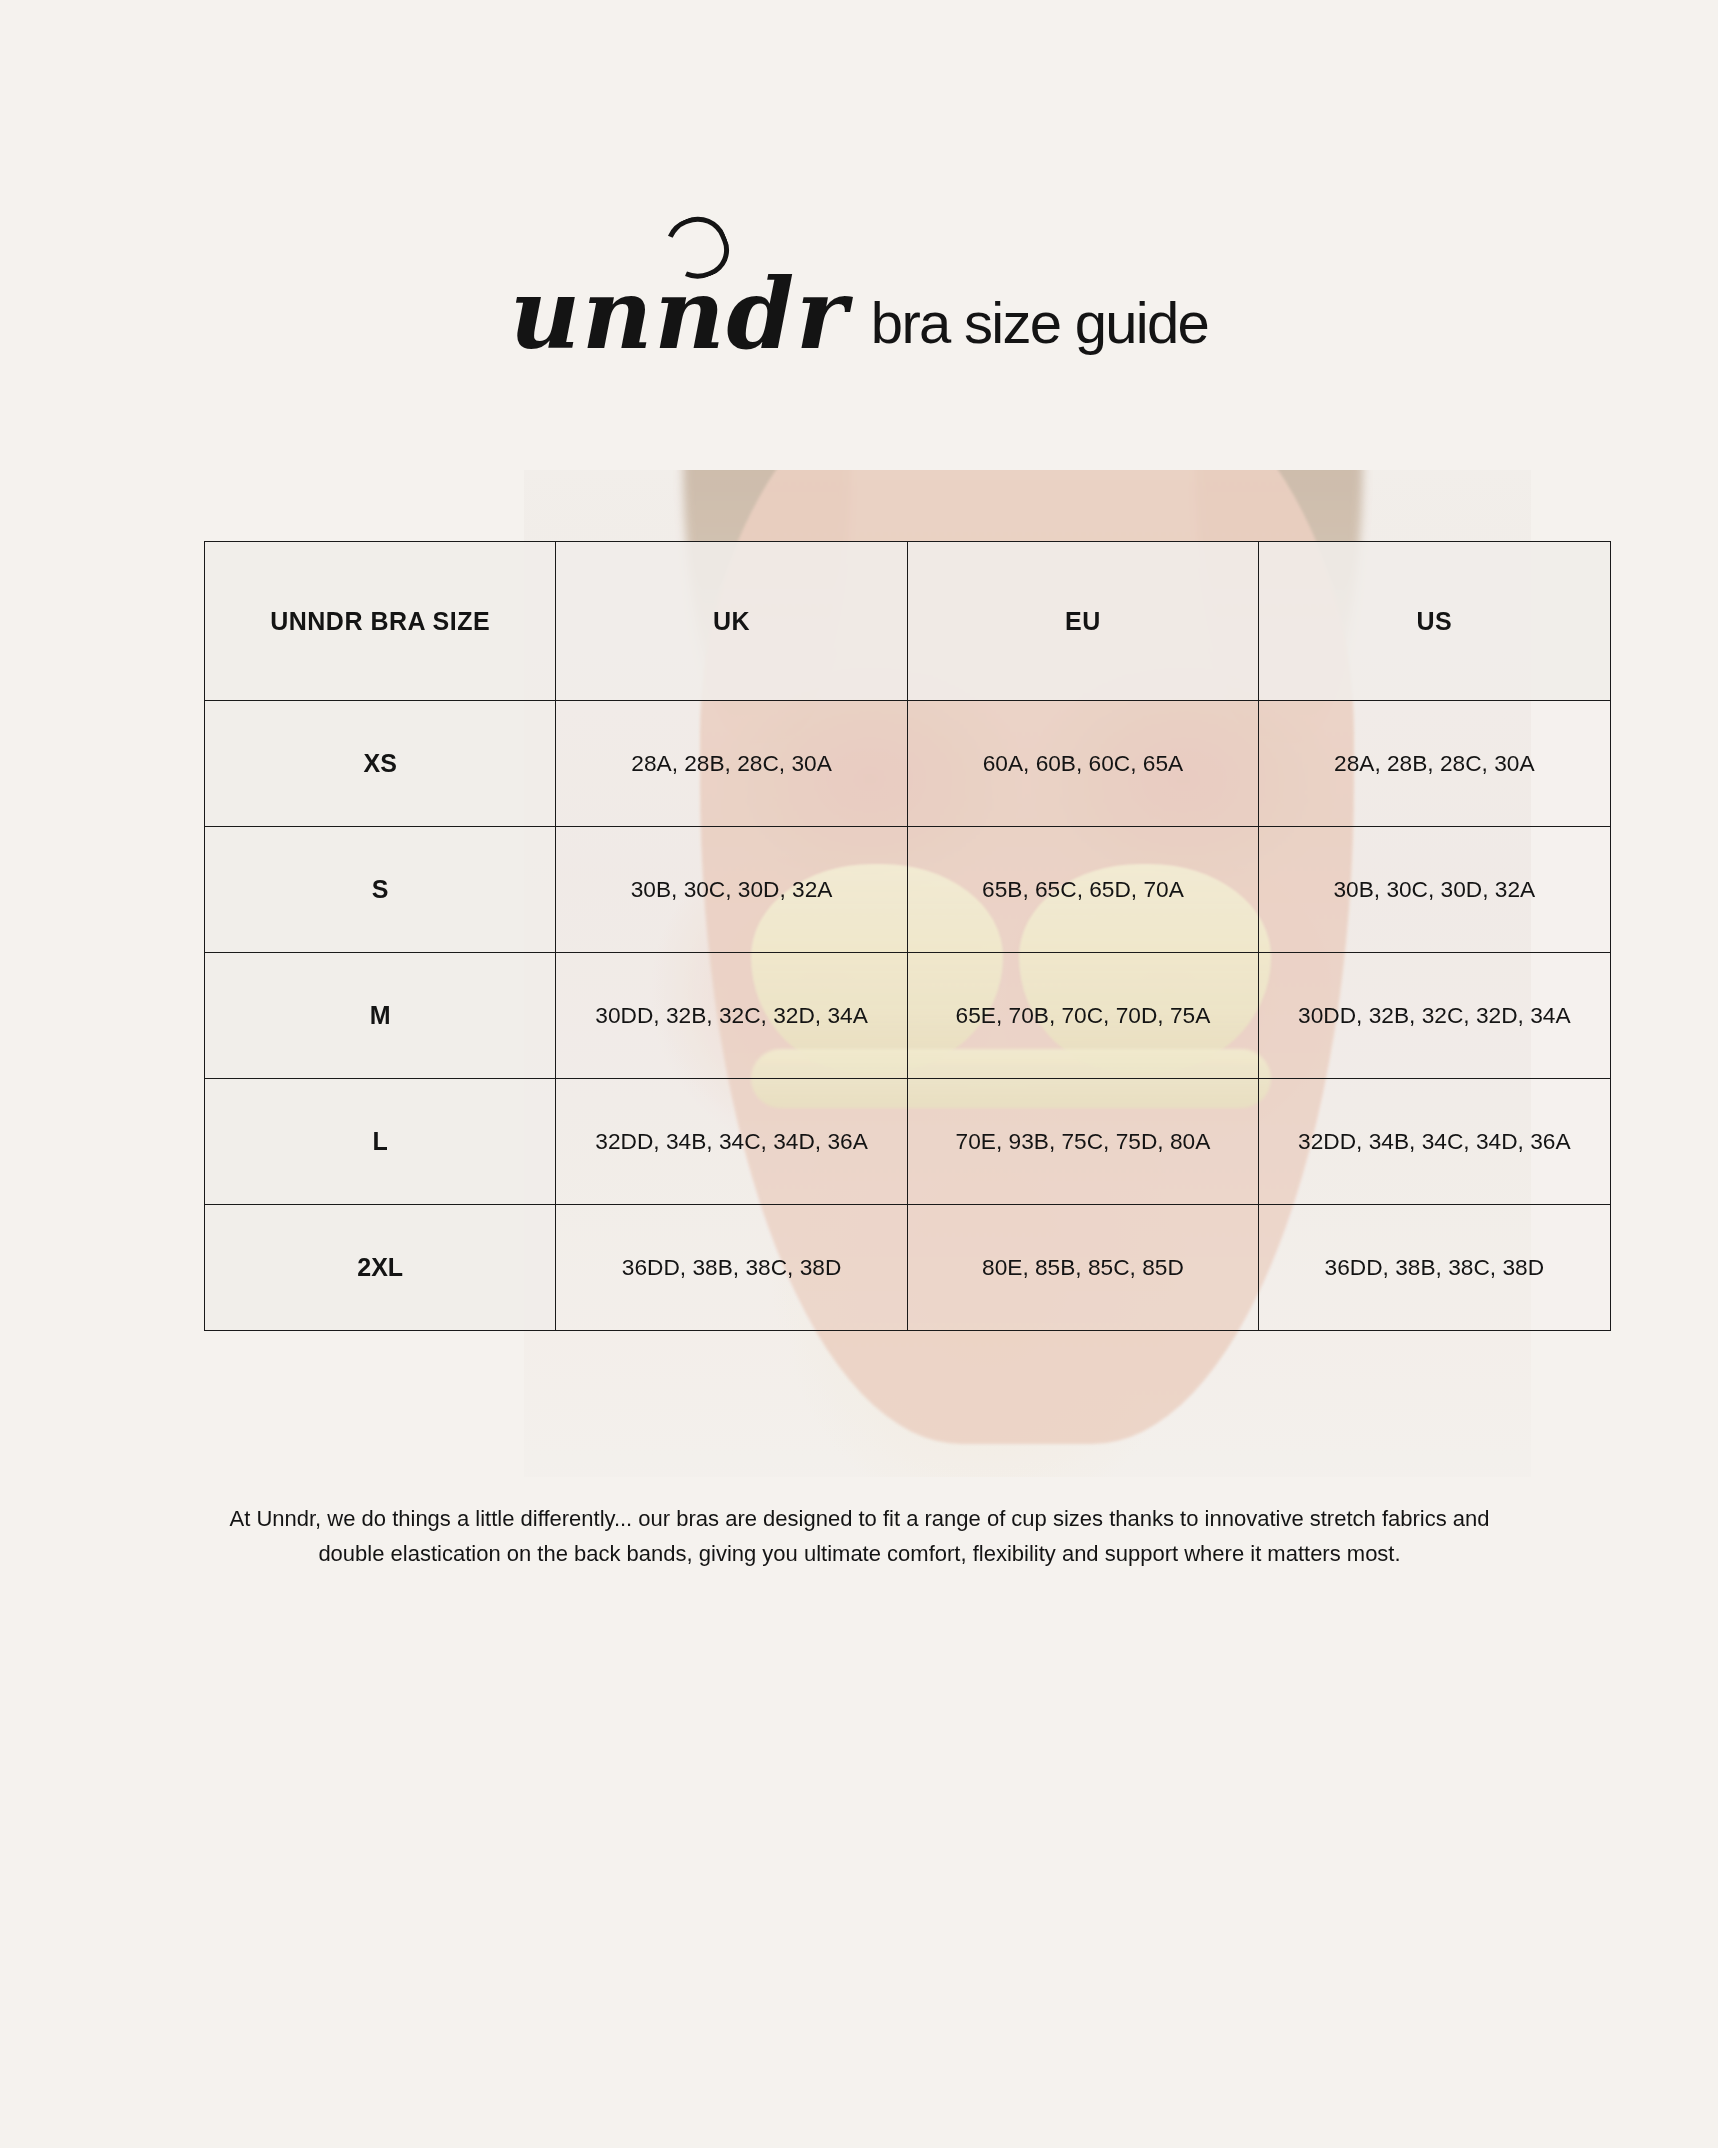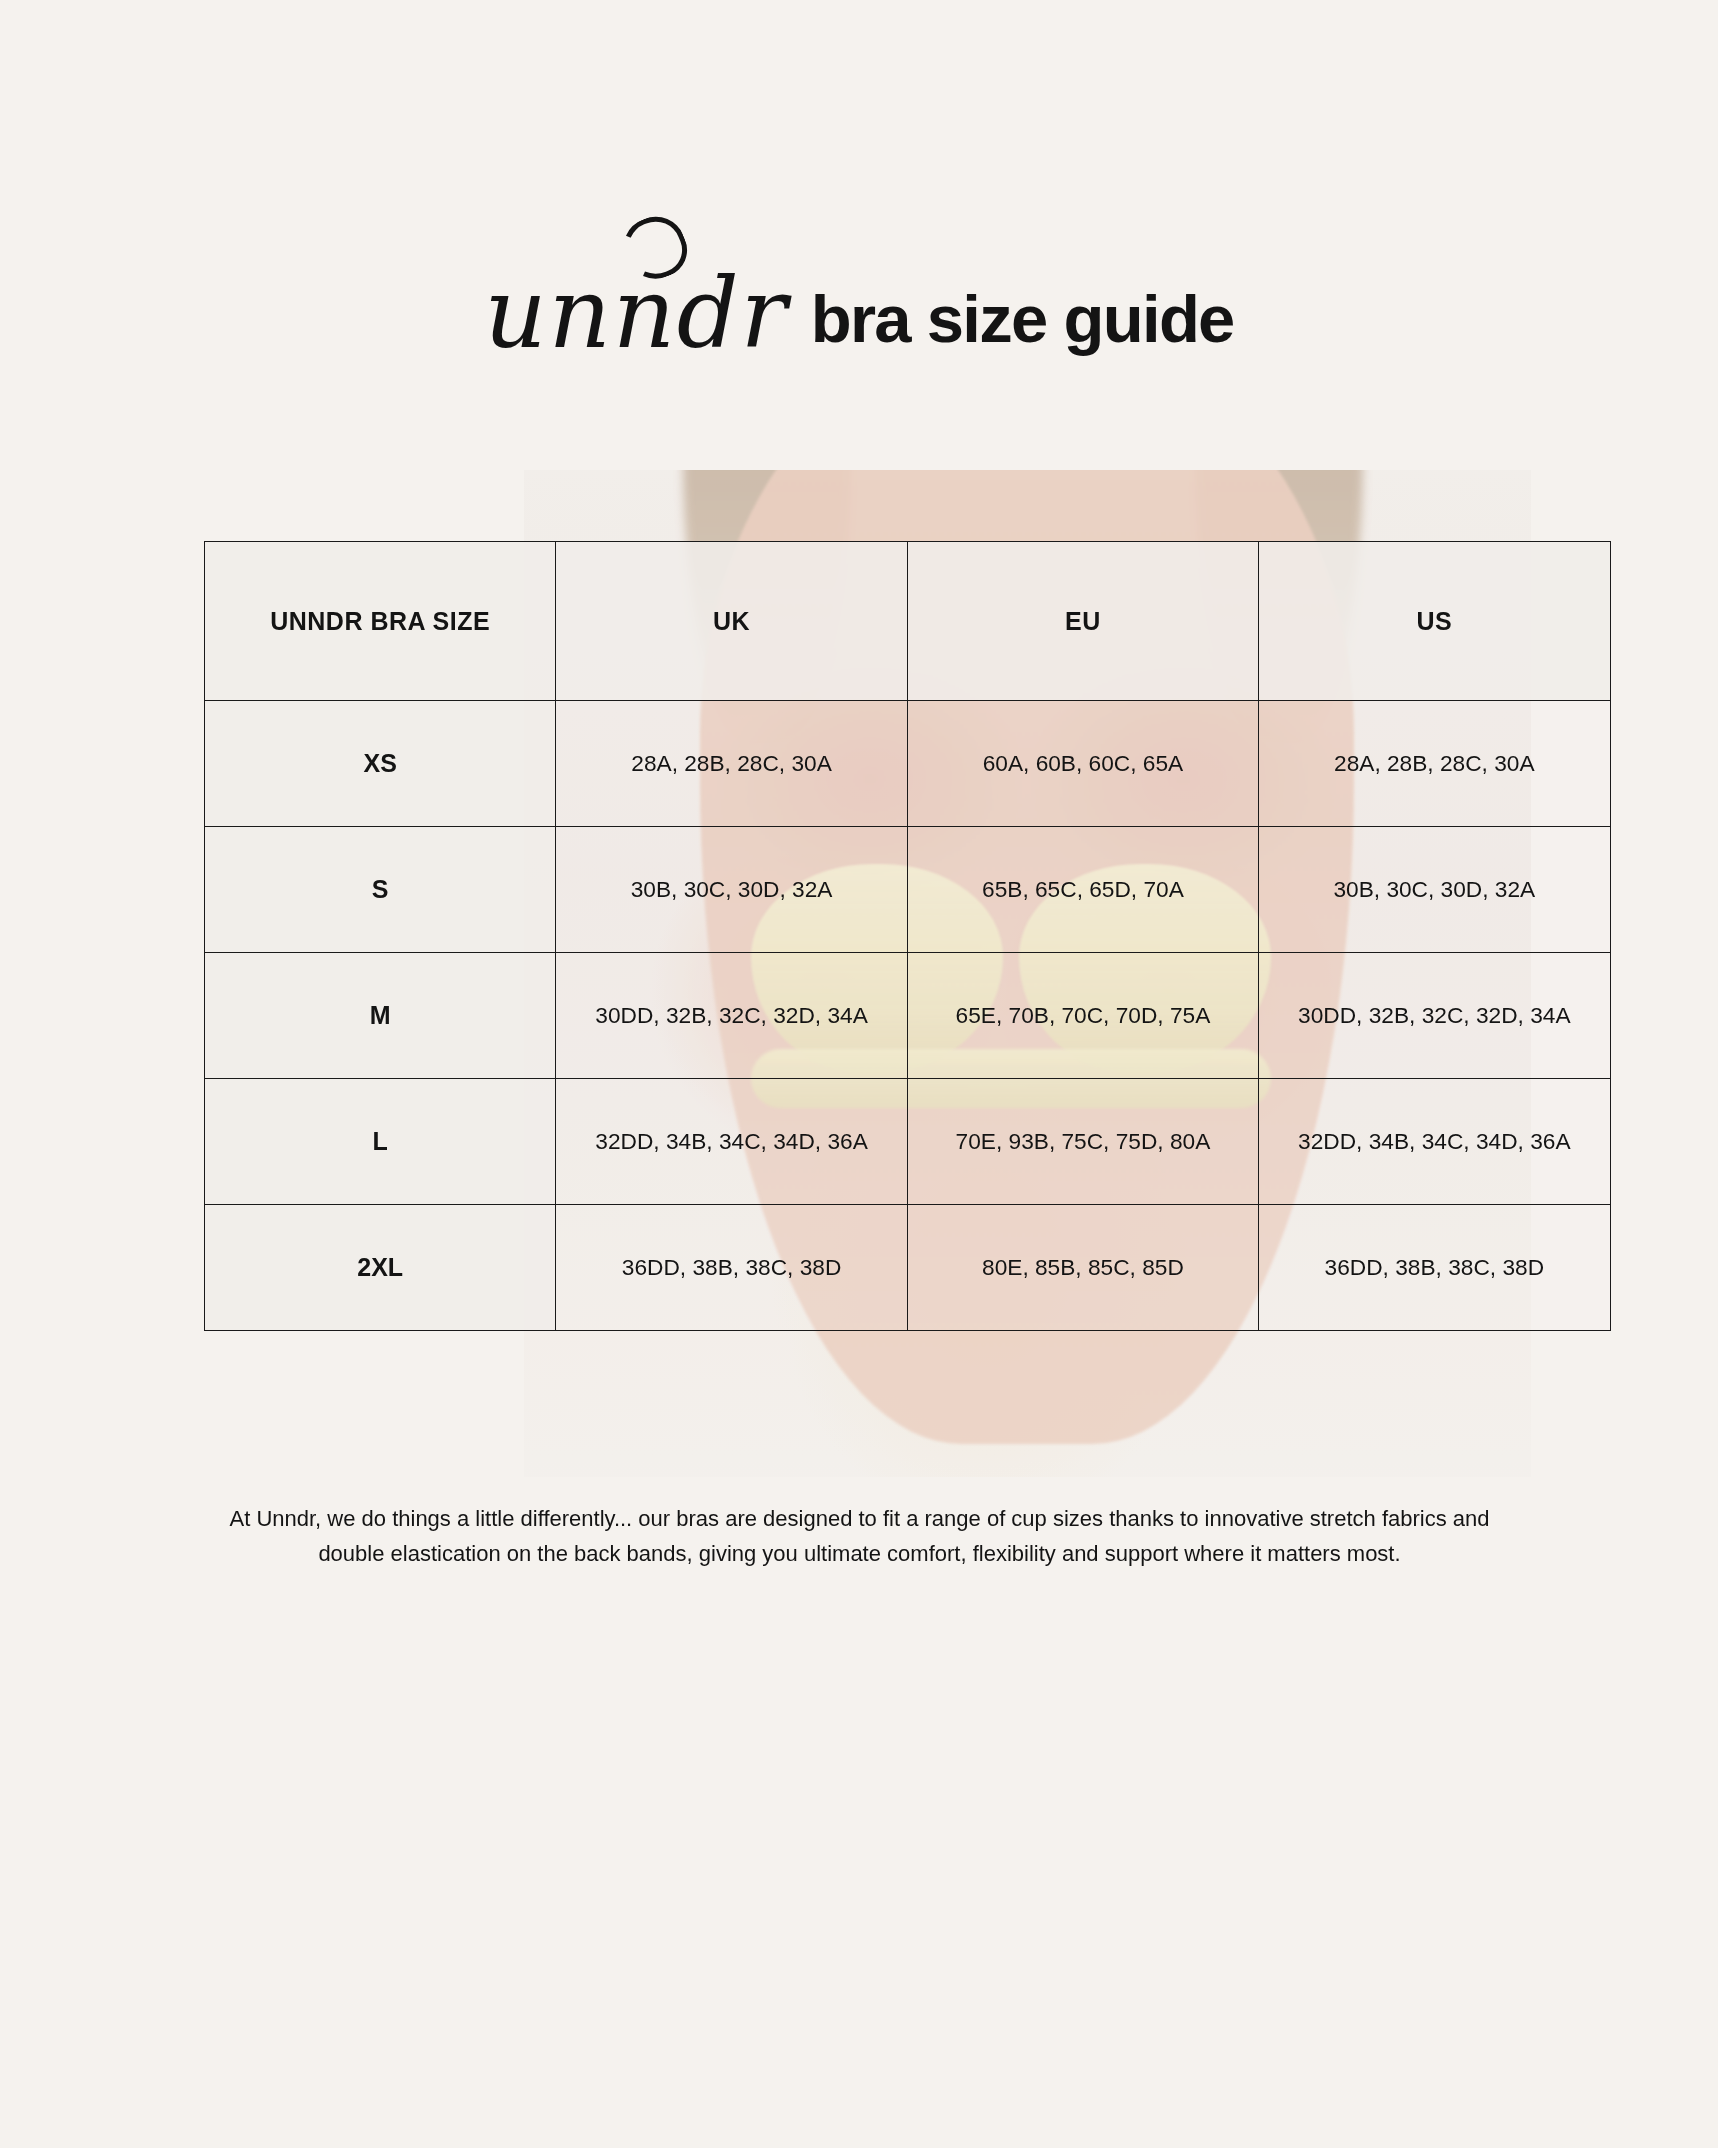--- a/index.html
+++ b/index.html
@@ -101,40 +101,40 @@
     top: 252px;
     width: 1718px;
     text-align: center;
     white-space: nowrap;
   }
   .logo-script {
     font-family: "DejaVu Serif", serif;
     font-style: italic;
     font-size: 97px;
     letter-spacing: 1.7px;
-    font-weight: 400;
+    font-weight: 700;
     position: relative;
     top: 5px;
   }
   .logo-script::after {
     content: "";
     position: absolute;
     left: 46%;
     top: -40px;
     width: 52px;
     height: 52px;
     border: 5.9px solid #141414;
     border-radius: 50% 50% 46% 54%;
     border-left-color: transparent;
     transform: rotate(-22deg);
   }
   .title-bold {
     font-family: "Liberation Sans", sans-serif;
-    font-weight: 700;
-    font-size: 67px;
+    font-weight: 400;
+    font-size: 58px;
     letter-spacing: -1.7px;
     margin-left: 22px;
   }
 
   
   .table-wrap {
     position: absolute;
     left: 204px;
     top: 541px;
     width: 1311px;

